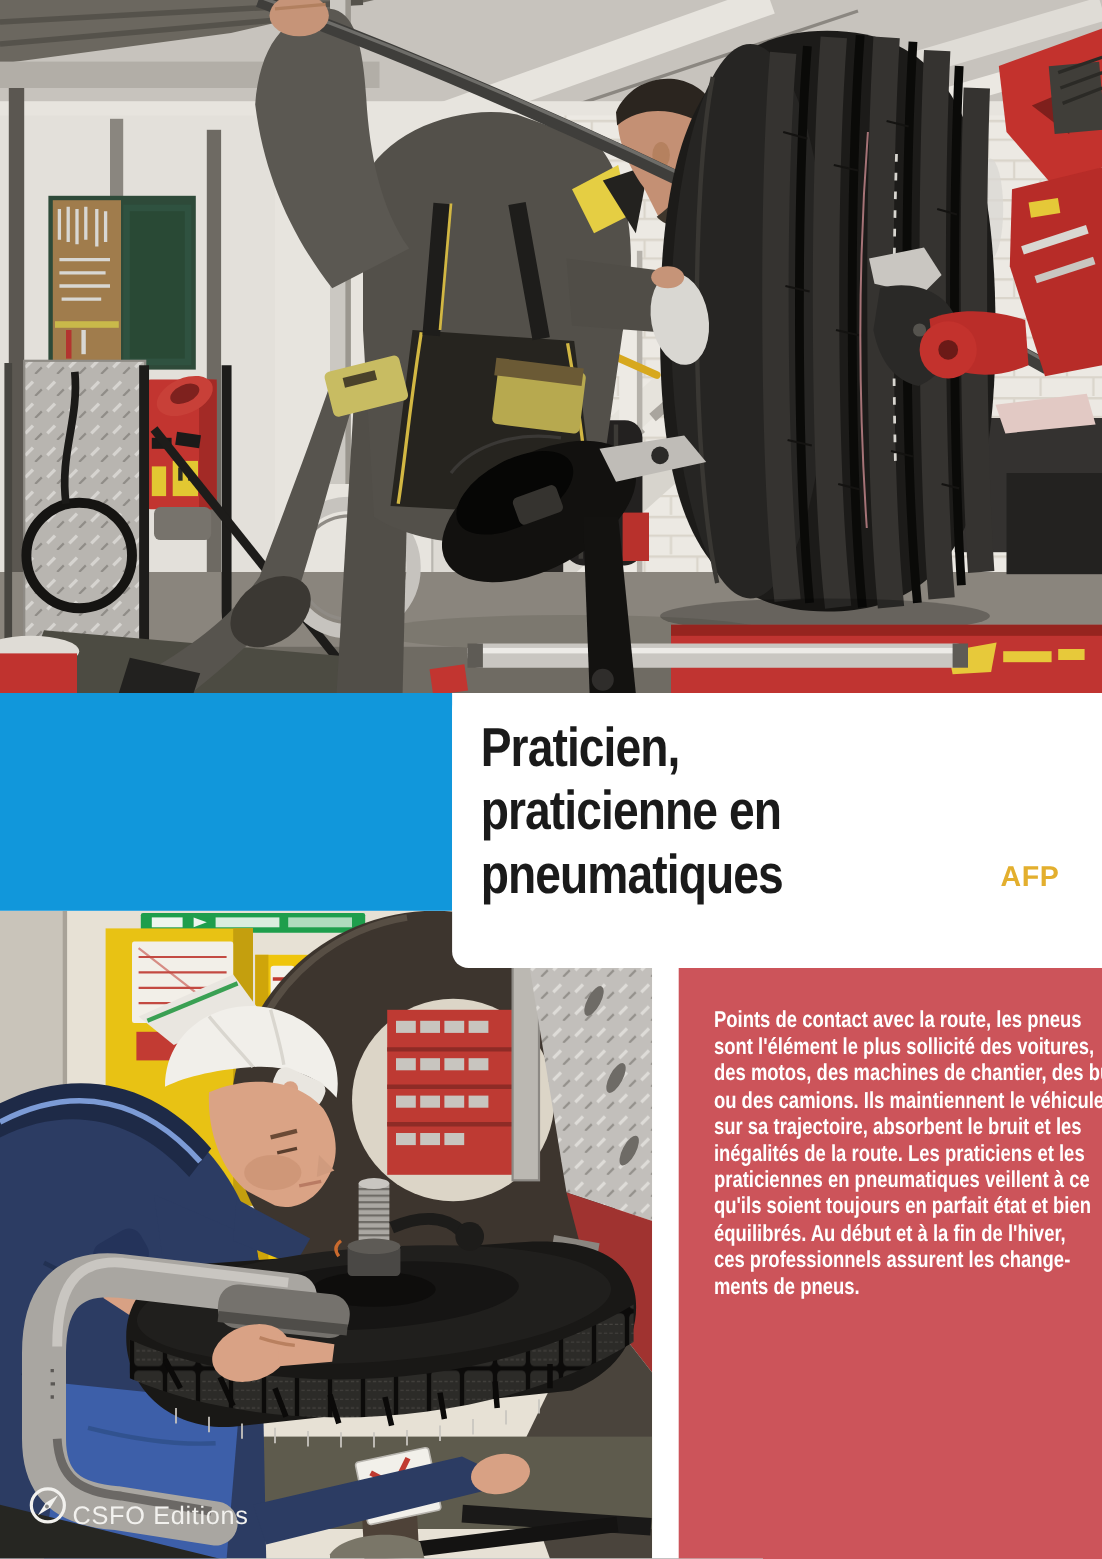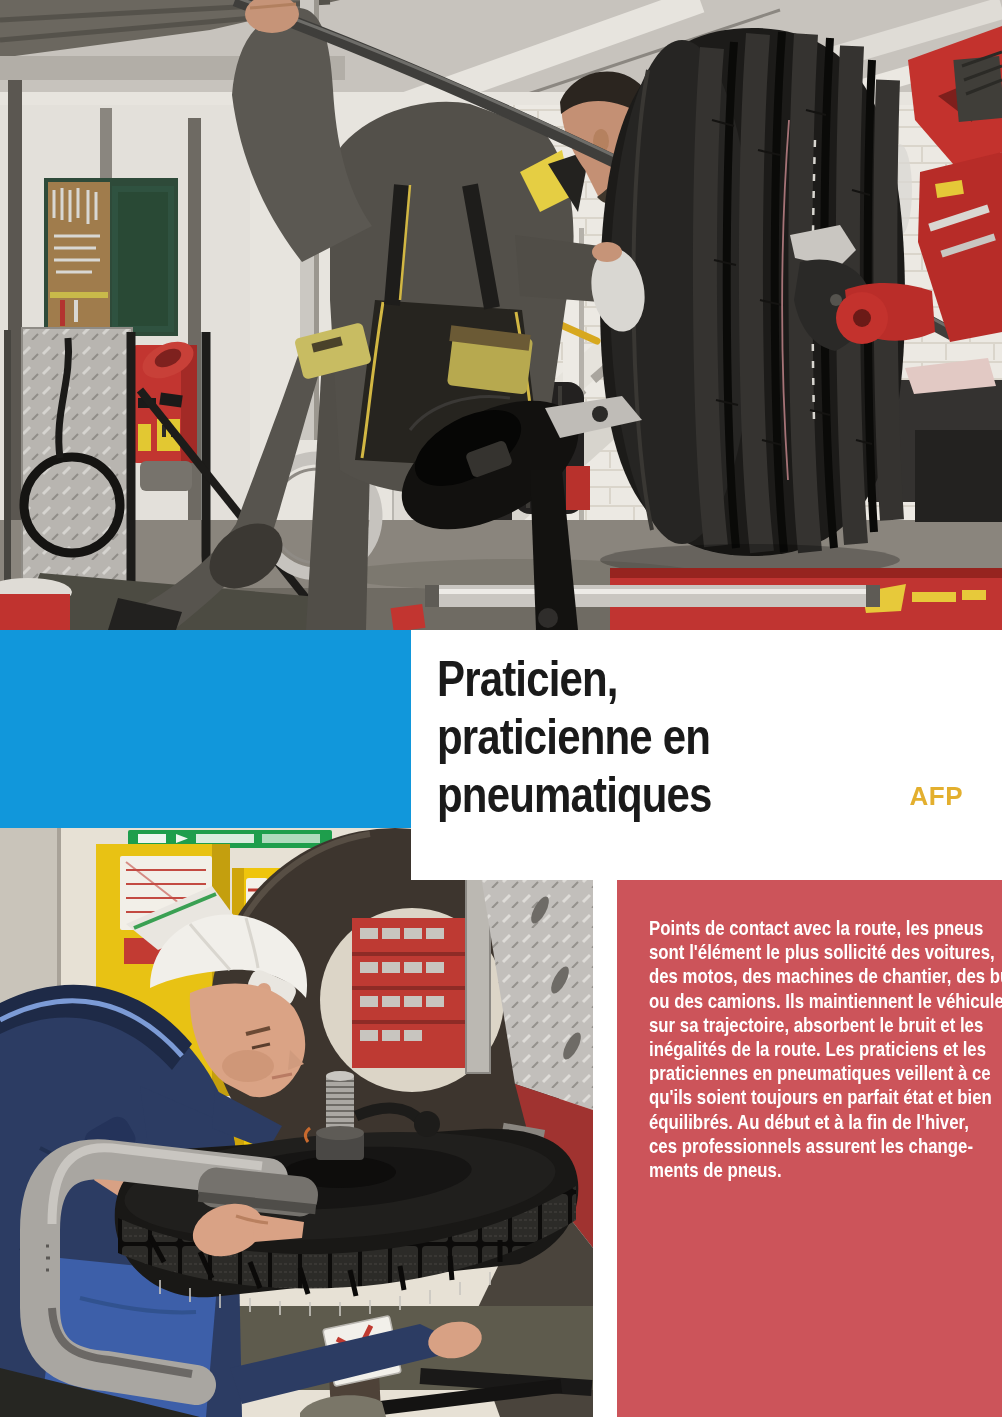--- a/index.html
+++ b/index.html
@@ -19,20 +19,21 @@
   .photo svg{display:block;}
   .photo-top{left:0;top:0;width:1002px;height:630px;}
   .photo-bottom{left:0;top:828px;width:593px;height:589px;}
   .band-blue{
     position:absolute;left:0;top:630px;width:411px;height:198px;
     background:var(--accent-blue,#1197DB);
   }
   .title-box{
     position:absolute;left:411px;top:630px;width:591px;height:250px;
     background:#fff;
+    border-radius:15px;
   }
   .title{
     margin:20px 0 0 26px;
     font-size:50px;line-height:58px;font-weight:bold;
     color:var(--title-black,#1A1A1A);letter-spacing:-1px;
     transform:scaleX(0.84);transform-origin:0 0;width:700px;
   }
   .title div{white-space:nowrap;}
   .badge{
     position:absolute;right:39px;top:146px;
@@ -429,14 +430,24 @@
 ou des camions. Ils maintiennent le véhicule
 sur sa trajectoire, absorbent le bruit et les
 inégalités de la route. Les praticiens et les
 praticiennes en pneumatiques veillent à ce
 qu'ils soient toujours en parfait état et bien
 équilibrés. Au début et à la fin de l'hiver,
 ces professionnels assurent les change-
 ments de pneus.</div>
   </div>
 
+  <div class="publisher">
+    <span>
+      <svg width="35" height="35" viewBox="0 0 34 34">
+        <circle cx="17" cy="17" r="14.6" fill="none" stroke="#F2F1EE" stroke-width="2.8"></circle>
+        <polygon points="26,8 19.1,19.1 8,26 14.9,14.9" fill="#F2F1EE"></polygon>
+        <circle cx="16.2" cy="18" r="1.7" fill="rgba(40,40,40,0.55)"></circle>
+      </svg>
+    </span>
+    <span class="txt">CSFO Editions</span>
+  </div>
 
 </div>
 
 </body></html>

